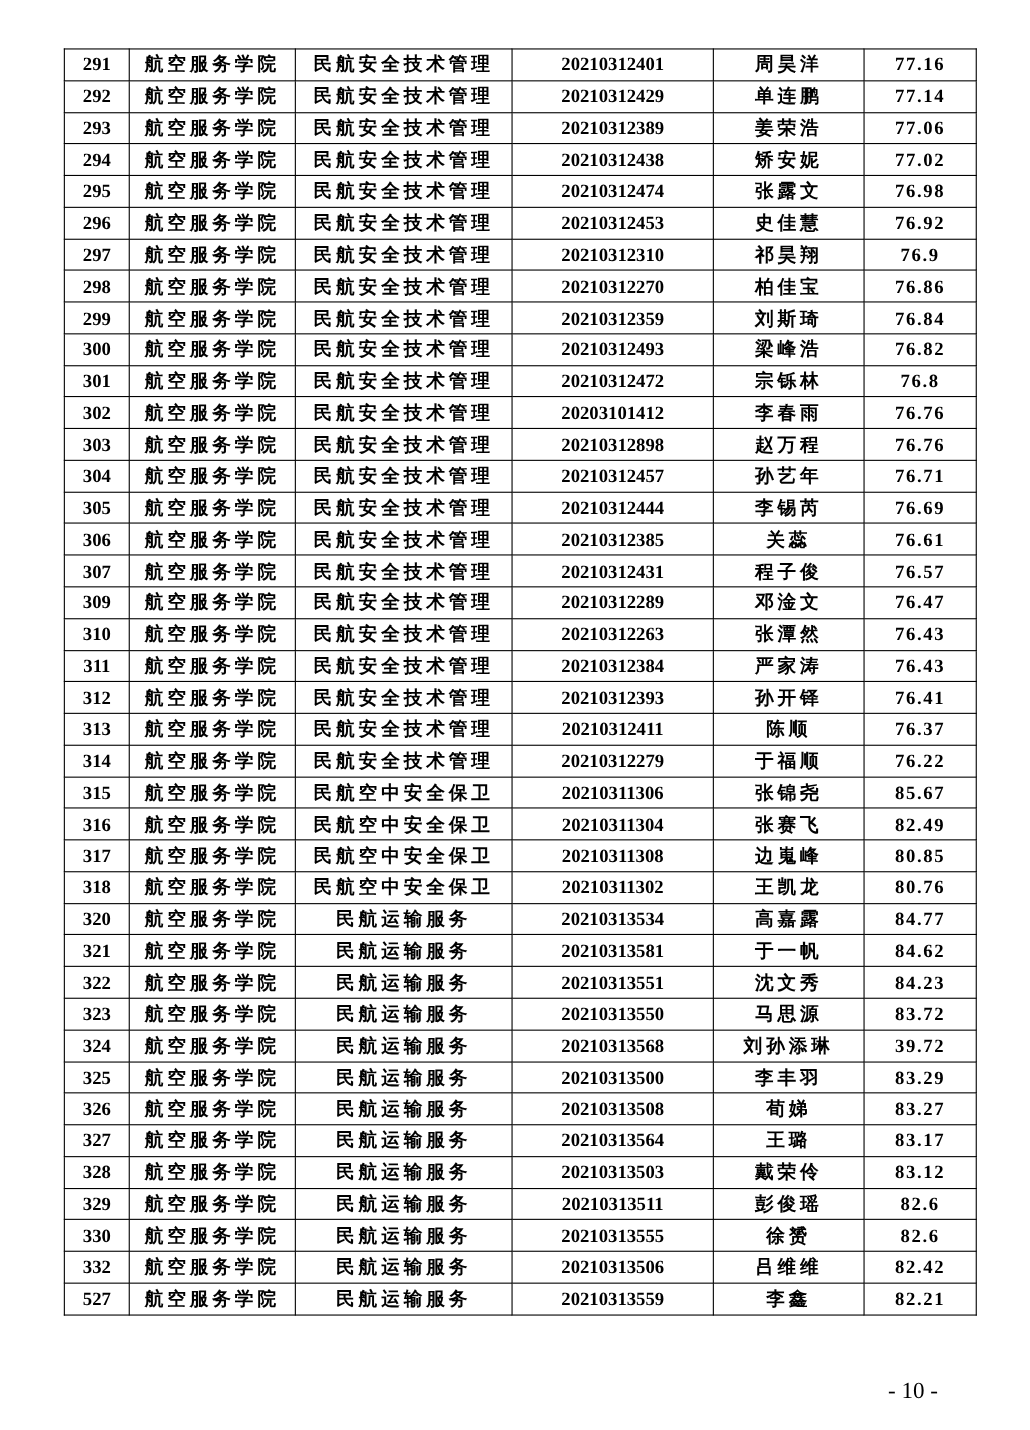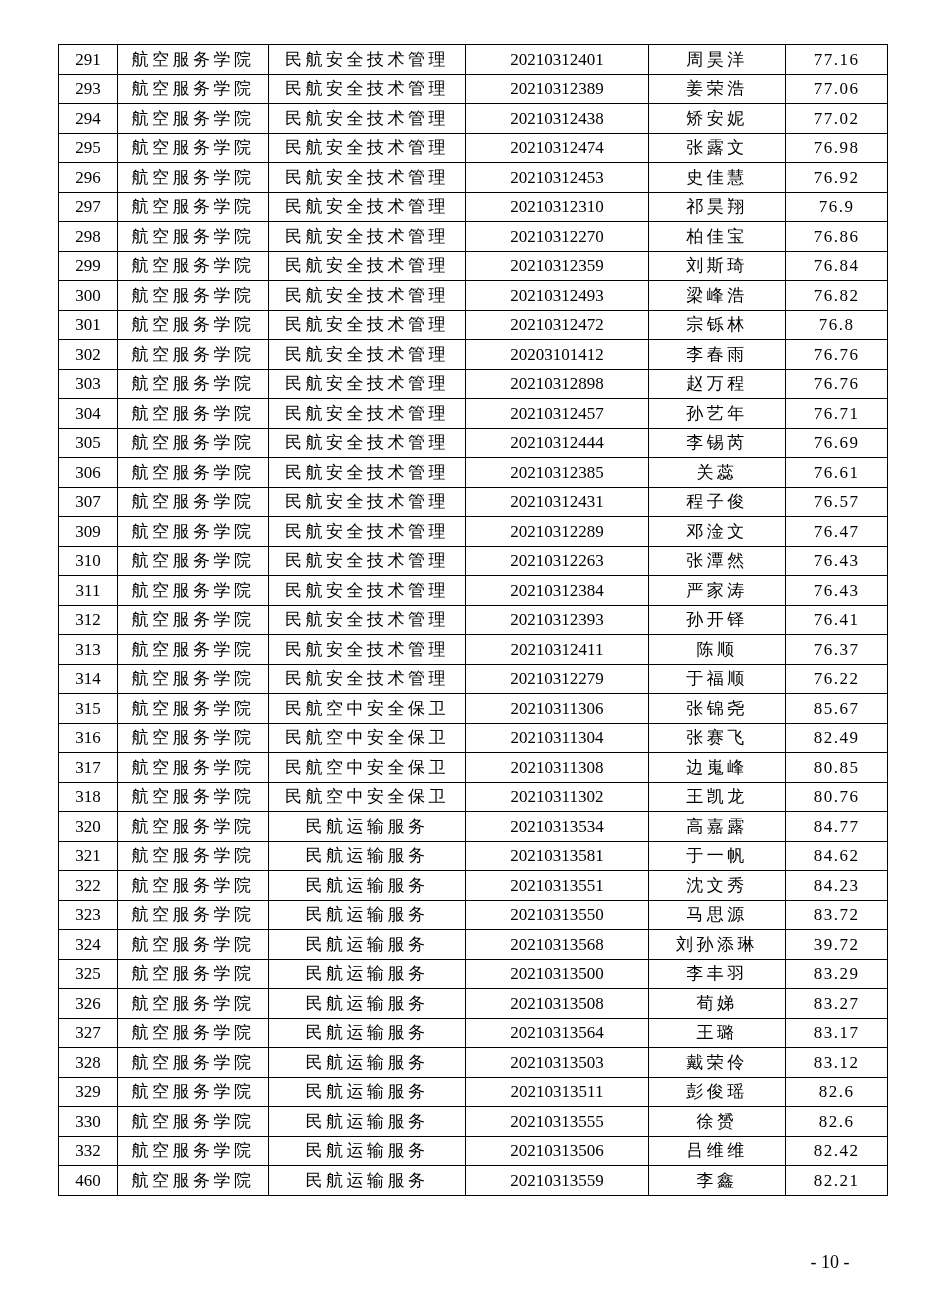--- a/index.html
+++ b/index.html
@@ -16,20 +16,21 @@
     overflow: hidden;
   }
   .score-table {
     position: absolute;
     left: 58px;
     top: 44px;
     width: 829px;
     height: 1152px;
     border-collapse: collapse;
     table-layout: fixed;
+    font-weight: bold;
   }
   .score-table td {
     border: 1px solid #000000;
     text-align: center;
     vertical-align: middle;
     font-size: 17px;
     line-height: 1;
     padding: 0;
     white-space: nowrap;
     overflow: hidden;
@@ -42,21 +43,21 @@
   }
   .score-table td:nth-child(6) {
     letter-spacing: 1.5px;
   }
   .page-footer {
     position: absolute;
     left: 760px;
     top: 1252px;
     width: 140px;
     text-align: center;
-    font-size: 18px;
+    font-size: 21px;
     color: #000000;
   }
 </style>
 </head>
 <body>
 
 <div>
 
   <table class="score-table">
     <colgroup>
@@ -70,20 +71,28 @@
     <tbody id="table-body">
         <tr>
           <td>291</td>
           <td>航空服务学院</td>
           <td>民航安全技术管理</td>
           <td>20210312401</td>
           <td>周昊洋</td>
           <td>77.16</td>
         </tr>
         <tr>
+          <td>292</td>
+          <td>航空服务学院</td>
+          <td>民航安全技术管理</td>
+          <td>20210312429</td>
+          <td>单连鹏</td>
+          <td>77.14</td>
+        </tr>
+        <tr>
           <td>293</td>
           <td>航空服务学院</td>
           <td>民航安全技术管理</td>
           <td>20210312389</td>
           <td>姜荣浩</td>
           <td>77.06</td>
         </tr>
         <tr>
           <td>294</td>
           <td>航空服务学院</td>
@@ -366,21 +375,21 @@
         </tr>
         <tr>
           <td>332</td>
           <td>航空服务学院</td>
           <td>民航运输服务</td>
           <td>20210313506</td>
           <td>吕维维</td>
           <td>82.42</td>
         </tr>
         <tr>
-          <td>460</td>
+          <td>527</td>
           <td>航空服务学院</td>
           <td>民航运输服务</td>
           <td>20210313559</td>
           <td>李鑫</td>
           <td>82.21</td>
         </tr>
       </tbody>
   </table>
 
   <div class="page-footer">- 10 -</div>

